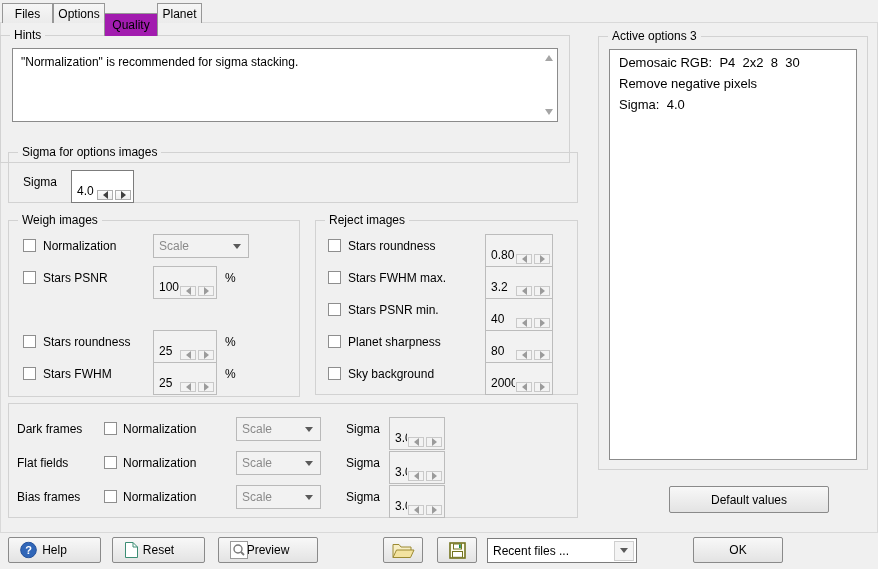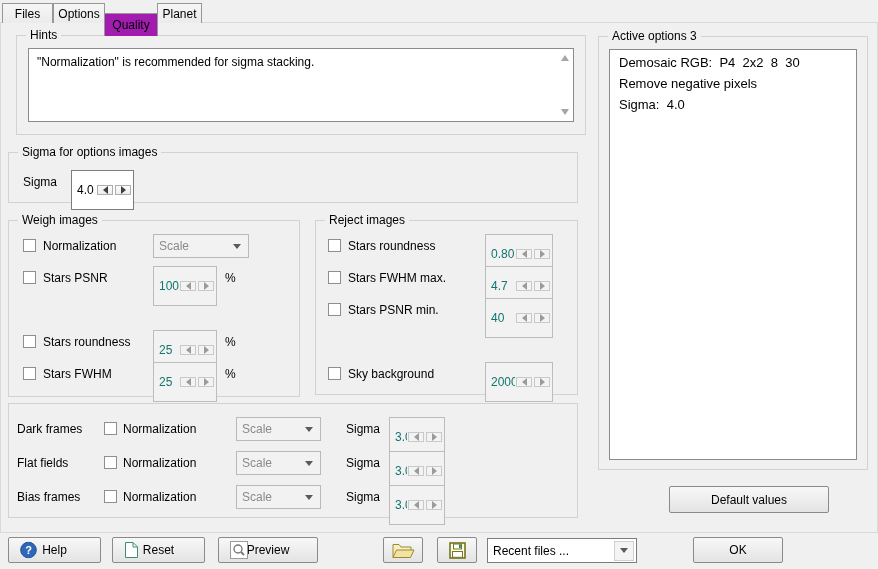--- a/index.html
+++ b/index.html
@@ -32,32 +32,32 @@
     padding:0 4px;line-height:15px;white-space:nowrap;
   }
   .row{position:absolute;left:0;right:0;height:24px}
   .lbl{position:absolute;height:24px;line-height:24px;white-space:nowrap}
 
   
   .cb{position:absolute;width:13px;height:13px;background:#fff;border:1px solid #8e8e8e;box-sizing:border-box}
 
   
   .spin{
-    position:absolute;height:40px;box-sizing:border-box;
-    border:1px solid #7c7c7c;background:#fff;display:flex;align-items:center;padding:1px;
+    position:absolute;height:33px;box-sizing:border-box;
+    border:1px solid #7c7c7c;background:#fff;display:flex;align-items:flex-end;padding:1px;
   }
   .spin .val{flex:1;line-height:19px;padding-left:4px;overflow:hidden}
   .spin .sb{
     width:16px;margin:1px;border:1px solid #aeaeae;box-sizing:border-box;
     background:linear-gradient(#fcfcfc,#ededed);
     display:flex;align-items:center;justify-content:center;
   }
   .al{width:0;height:0;border-top:4px solid transparent;border-bottom:4px solid transparent;border-right:5px solid #3f3f3f}
   .ar{width:0;height:0;border-top:4px solid transparent;border-bottom:4px solid transparent;border-left:5px solid #3f3f3f}
-  .spin.dis{background:#f2f2f2;border-color:#bcbcbc;color:#0f766e}
+  .spin.dis{background:#f2f2f2;border-color:#bcbcbc;color:#000000}
   .spin.dis .sb{border-color:#c9c9c9;background:#f3f3f3}
   .spin.dis .al{border-right-color:#9b9b9b}
   .spin.dis .ar{border-left-color:#9b9b9b}
 
   
   .dd{
     position:absolute;height:24px;box-sizing:border-box;
     border:1px solid #7c7c7c;background:#fff;display:flex;align-items:center;
   }
   .dd .val{flex:1;padding-left:5px;overflow:hidden;white-space:nowrap}
@@ -97,21 +97,21 @@
         <span>Options</span>
       </div>
     <div class="tab active" style="left:104px;width:54px">
         <span>Quality</span>
       </div>
     <div class="tab" style="left:157px;width:45px">
         <span>Planet</span>
       </div>
   </div>
 
-  <div class="group" style="left:16px;top:35px;width:570px;height:100px">
+  <div class="group" style="left:0;top:35px;width:570px;height:128px">
     <span class="group-label">Hints</span>
     <div class="edit" style="left:11px;top:12px;width:546px;height:74px">
       <div class="hints-body">"Normalization" is recommended for sigma stacking.</div>
       <i class="tri-up"></i>
       <i class="tri-dn"></i>
     </div>
   </div>
 
   <div class="group" style="left:8px;top:152px;width:570px;height:51px">
     <span class="group-label">Sigma for options images</span>
@@ -201,21 +201,21 @@
         <span class="sb">
             <i class="ar"></i>
           </span>
       </div>
     </div>
 
     <div class="row" style="top:45px">
       <span class="cb" style="left:12px;top:5px"></span>
       <span class="lbl" style="left:32px">Stars FWHM max.</span>
       <div class="spin dis" style="left:169px;width:68px">
-        <span class="val">4.7</span>
+        <span class="val">3.2</span>
         <span class="sb">
             <i class="al"></i>
           </span>
         <span class="sb">
             <i class="ar"></i>
           </span>
       </div>
     </div>
 
     <div class="row" style="top:77px">
@@ -225,20 +225,33 @@
         <span class="val">40</span>
         <span class="sb">
             <i class="al"></i>
           </span>
         <span class="sb">
             <i class="ar"></i>
           </span>
       </div>
     </div>
 
+    <div class="row" style="top:109px">
+      <span class="cb" style="left:12px;top:5px"></span>
+      <span class="lbl" style="left:32px">Planet sharpness</span>
+      <div class="spin dis" style="left:169px;width:68px">
+        <span class="val">80</span>
+        <span class="sb">
+            <i class="al"></i>
+          </span>
+        <span class="sb">
+            <i class="ar"></i>
+          </span>
+      </div>
+    </div>
 
     <div class="row" style="top:141px">
       <span class="cb" style="left:12px;top:5px"></span>
       <span class="lbl" style="left:32px">Sky background</span>
       <div class="spin dis" style="left:169px;width:68px">
         <span class="val">2000</span>
         <span class="sb">
             <i class="al"></i>
           </span>
         <span class="sb">

